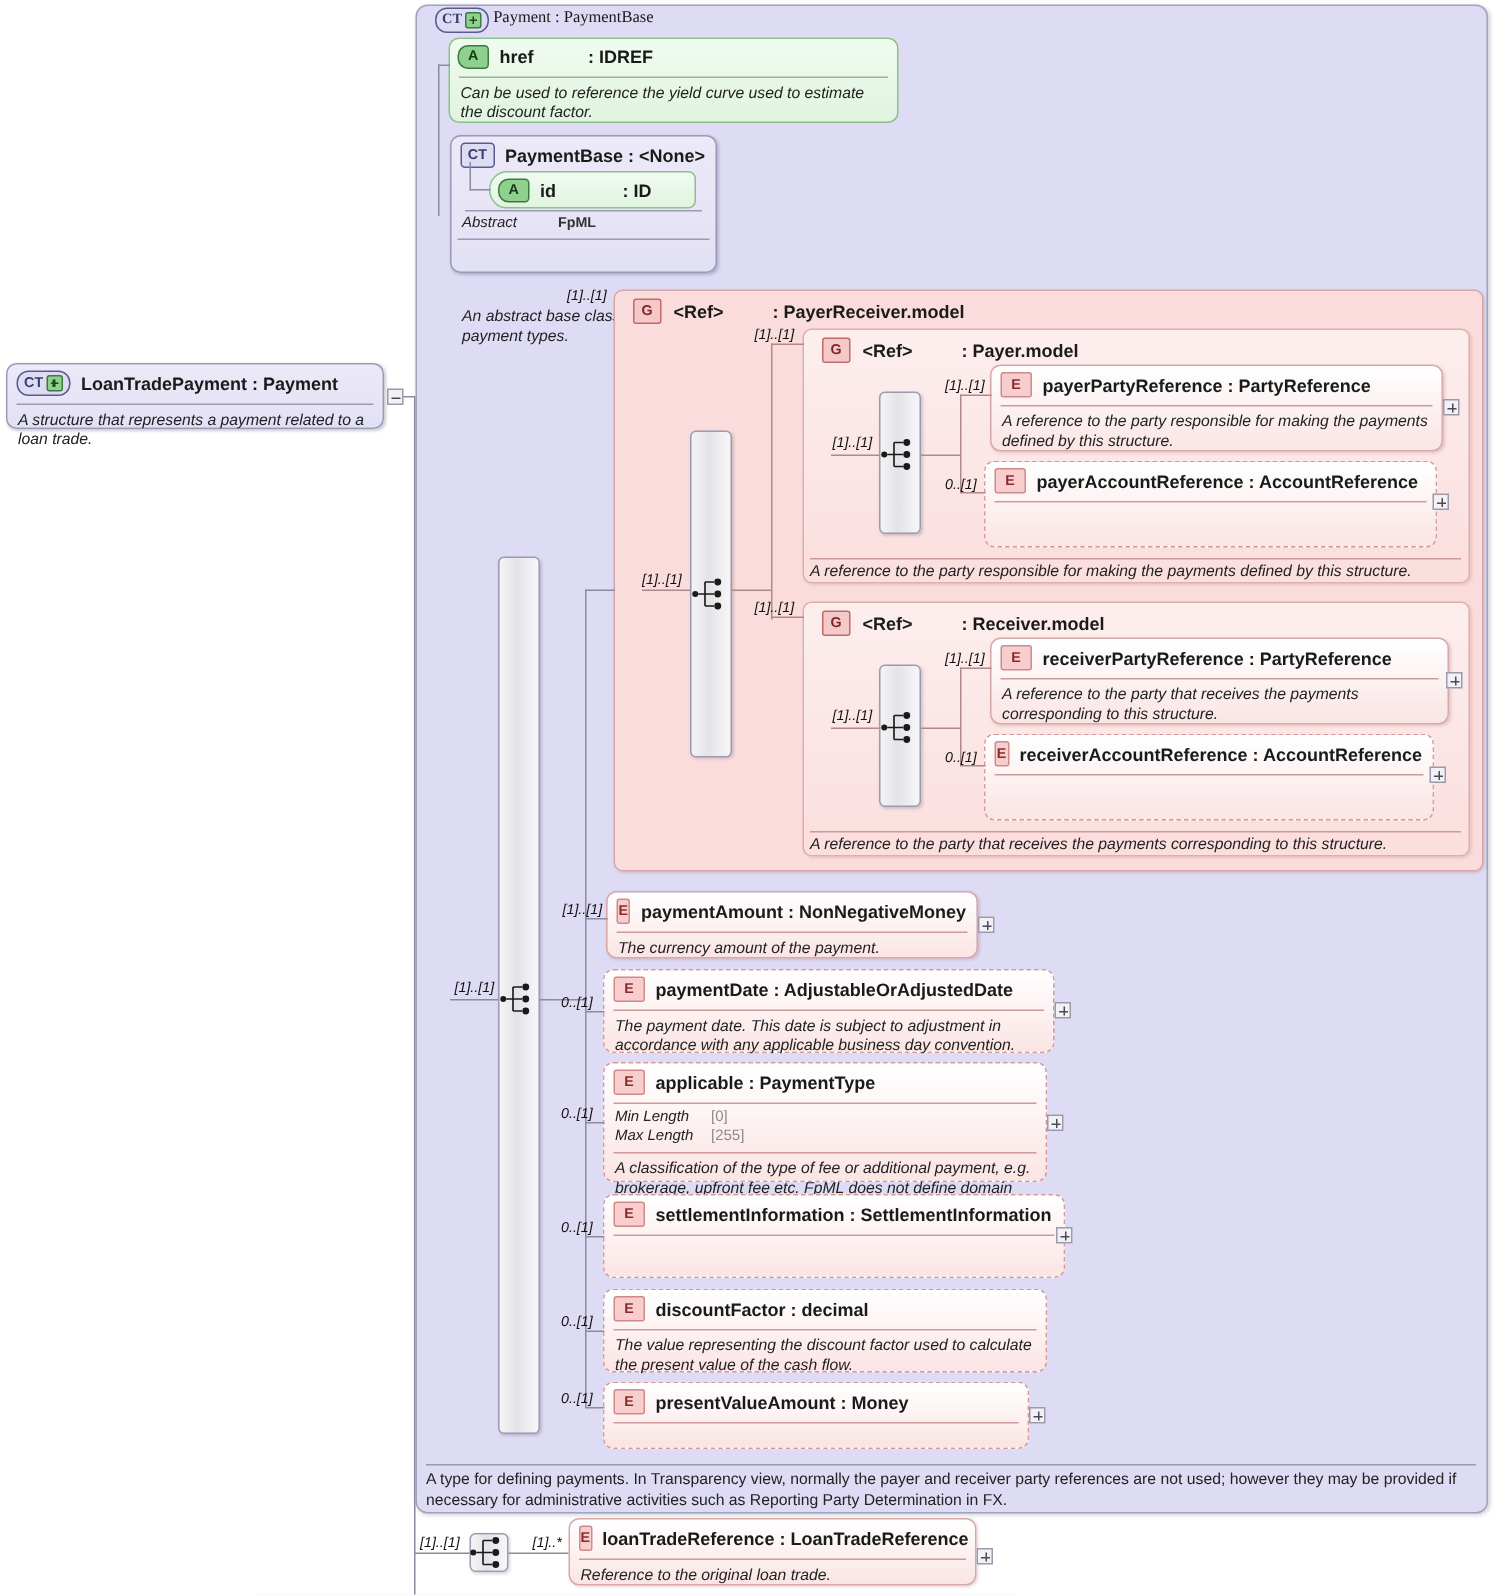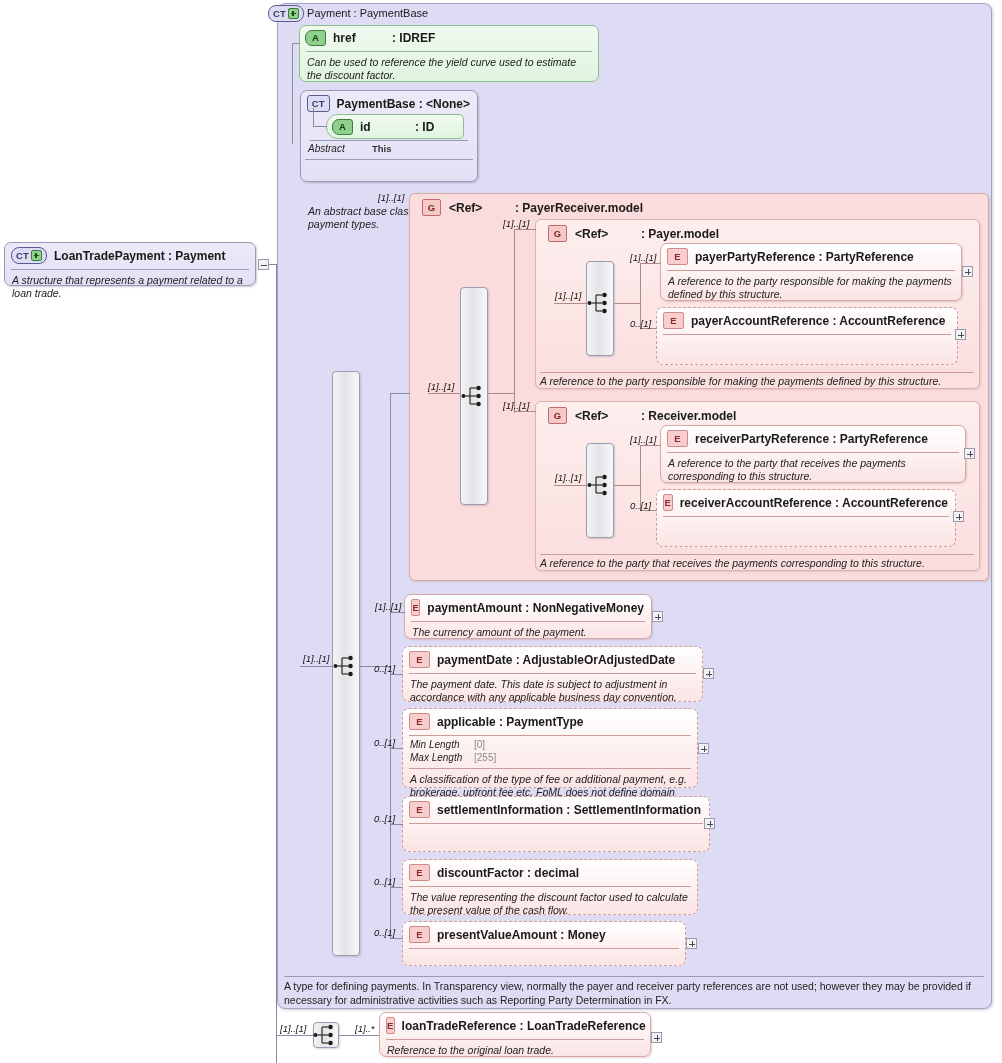--- a/index.html
+++ b/index.html
@@ -94,21 +94,21 @@
   </div>
   <div class="sepp"></div>
   <div class="doc">A structure that represents a payment related to a loan trade.</div>
 </div>
 <div class="exp" style="left:258px;top:259px;"></div>
 <div class="h" style="left:269px;top:264px;width:7px;"></div>
 <div class="v" style="left:276px;top:264px;height:810px;"></div>
 
 <div class="bigbox" style="left:277px;top:3px;width:715px;height:1006px;"></div>
 
-<div class="title" style="position:absolute;left:268px;top:5px;">
+<div class="title" style="position:absolute;left:290px;top:5px;font-family:Liberation Serif, serif;">
   <span class="badge badge-ct">CT<i class="pl"></i></span>
   <span>Payment : PaymentBase</span>
 </div>
 
 <div class="abs" style="left:284px;top:976px;width:700px;border-top:1px solid #9a9ab4;"></div>
 <div class="abs" style="left:284px;top:980px;width:690px;font-size:10.5px;line-height:1.3;color:#222;">A type for defining payments. In Transparency view, normally the payer and receiver party references are not used; however they may be provided if necessary for administrative activities such as Reporting Party Determination in FX.</div>
 
 <div class="card ct-green" style="left:299px;top:25px;width:300px;height:57px;">
   <div class="title" style="padding-left:5px;">
     <span class="badge badge-a">A</span>
@@ -123,21 +123,21 @@
 
 <div class="card ct-purple" style="left:300px;top:90px;width:178px;height:92px;">
   <div class="title">
     <span class="badge badge-ct plain">CT</span>
     <span>PaymentBase : &lt;None&gt;</span>
   </div>
   <div class="facets" style="padding-top:24px;">
     <div class="sepp" style="margin:0 2px 2px 2px;"></div>
     <div class="row">
       <span class="fname">Abstract</span>
-      <span class="fval" style="color:#333;font-weight:bold;font-size:9.5px;">This</span>
+      <span class="fval" style="color:#333;font-weight:bold;font-size:9.5px;">FpML</span>
     </div>
   </div>
   <div class="sepp" style="margin:1px 4px;"></div>
   <div class="doc" style="padding-top:1px;margin-top:44px;">An abstract base class for payment types.</div>
 </div>
 
 <div class="card ct-green" style="left:326px;top:114px;width:138px;height:25px;border-radius:12px 5px 5px 12px;">
   <div class="title" style="padding:4px 6px 4px 5px;">
     <span class="badge badge-a">A</span>
     <span style="min-width:48px;display:inline-block;">id</span>

